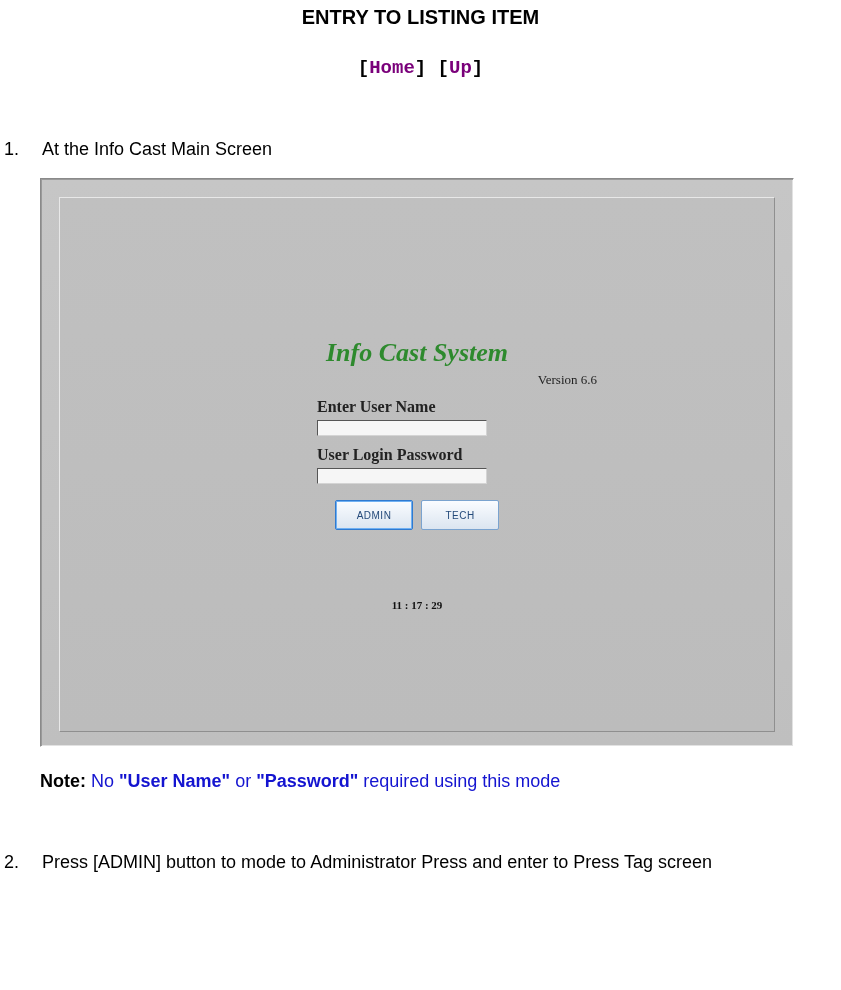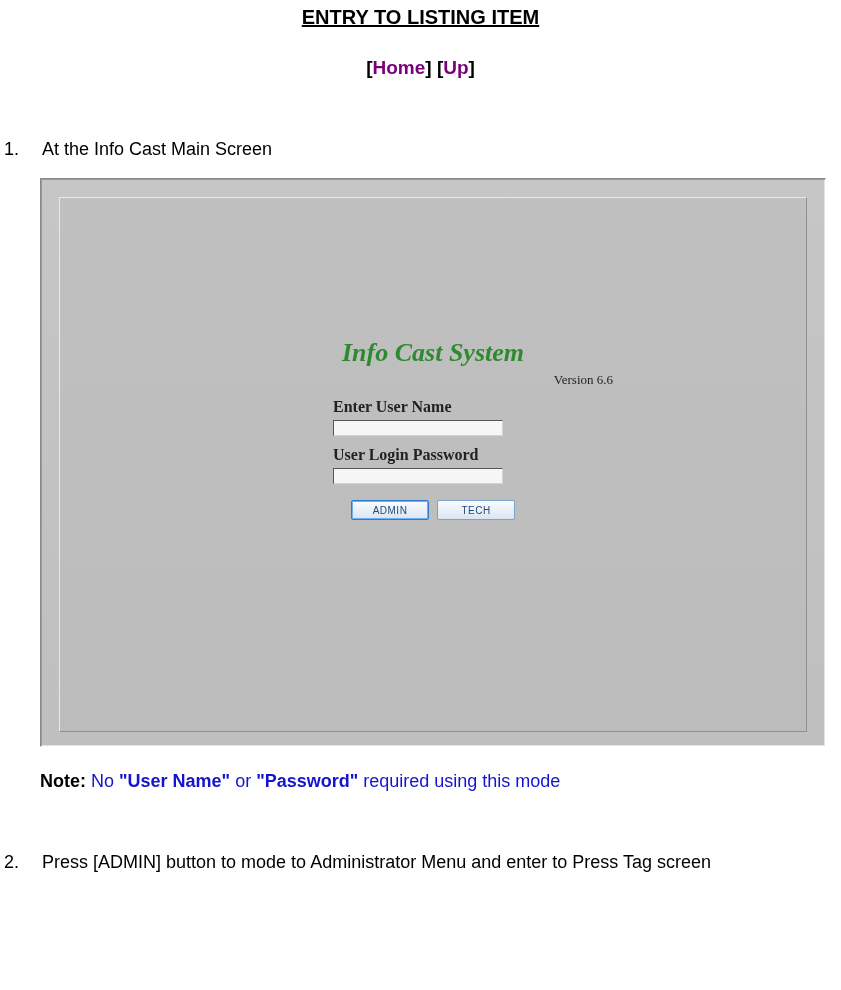--- a/index.html
+++ b/index.html
@@ -13,27 +13,27 @@
   .page {
     width: 841px;
     padding: 0;
   }
   .title {
     text-align: center;
     font-weight: bold;
     font-size: 20px;
     margin-top: 6px;
     margin-bottom: 28px;
-    text-decoration: underline;
   }
   .nav {
     text-align: center;
     font-weight: bold;
     font-size: 19px;
     margin-bottom: 60px;
+    font-family: Liberation Mono, monospace;
   }
   .bracket { color: #000; }
   .nav a {
     color: #7a007a;
     text-decoration: none;
   }
   .ol {
     list-style: none;
     padding: 0;
     margin: 0;
@@ -57,21 +57,20 @@
   }
   .screenshot {
     width: 752px;
     height: 567px;
     background: linear-gradient(#c6c6c6, #bfbfbf);
     border: 1px solid #8a8a8a;
     border-right-color: #fff;
     border-bottom-color: #fff;
     position: relative;
     box-shadow: inset 1px 1px 0 #9a9a9a, inset -1px -1px 0 #e2e2e2;
-    padding-left: 32px;
   }
   .screenshot-inner {
     position: absolute;
     top: 18px; left: 18px; right: 18px; bottom: 14px;
     background: linear-gradient(#c0c0c0, #bcbcbc);
     border: 1px solid #e8e8e8;
     border-right-color: #8f8f8f;
     border-bottom-color: #8f8f8f;
   }
   .ic-title {
@@ -117,21 +116,21 @@
     box-sizing: border-box;
   }
   .ic-buttons {
     display: flex;
     gap: 8px;
     margin-top: 16px;
     justify-content: center;
   }
   .ic-btn {
     width: 78px;
-    height: 20px;
+    height: 30px;
     font-size: 10px;
     font-family: Arial, sans-serif;
     letter-spacing: 0.5px;
     color: #244a7a;
     background: linear-gradient(#fafcff, #dbe5f0);
     border: 1px solid #7aa3cf;
     border-radius: 2px;
     cursor: pointer;
     padding: 0;
   }
@@ -193,32 +192,33 @@
             <div class="ic-label">User Login Password</div>
             <input class="ic-input" type="password" value="" style="">
 
             <div class="ic-buttons">
               <button class="ic-btn admin">ADMIN</button>
               <button class="ic-btn">TECH</button>
             </div>
           </div>
 
           <div class="ic-datetime">
+            <div>11 : 17 : 29</div>
           </div>
 
         </div>
       </div>
     </div>
 
     <div class="note-wrap">
       <span class="note-red">Note:</span><span class="note-blue"> No </span><span class="note-blue-bold">"User Name"</span><span class="note-blue"> or </span><span class="note-blue-bold">"Password"</span><span class="note-blue"> required using this mode</span>
     </div>
 
     <div class="li">
       <div class="li-num">2.</div>
       <div class="li-body">
-        <span>Press </span><span class="strong">[ADMIN]</span><span> button to mode to </span><span class="strong">Administrator Menu</span><span> and enter to </span><span class="strong">Press Tag</span><span> screen</span>
+        <span>Press </span><span class="strong">[ADMIN]</span><span> button to mode to </span><span class="strong">Administrator Press</span><span> and enter to </span><span class="strong">Press Tag</span><span> screen</span>
       </div>
     </div>
 
   </div>
 
 </div>
 
 </body></html>

